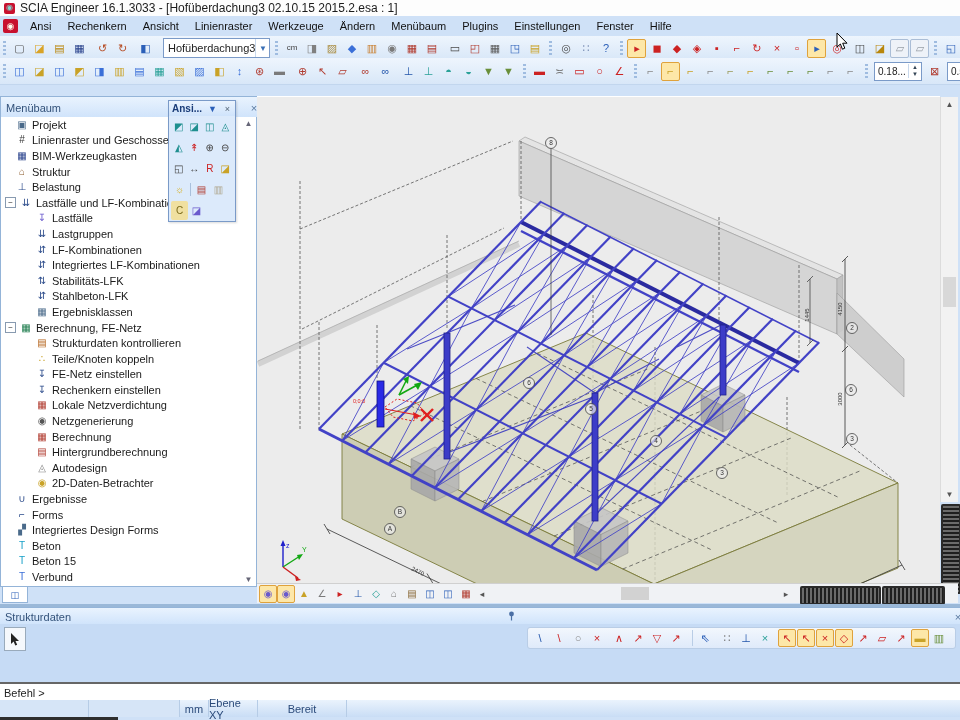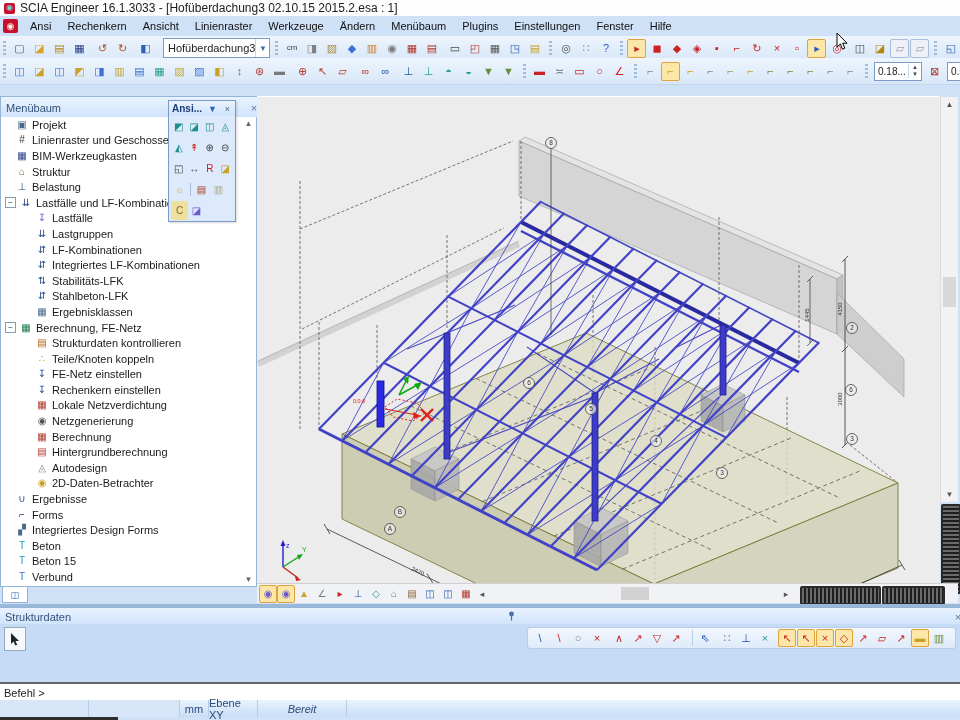--- a/index.html
+++ b/index.html
@@ -709,20 +709,20 @@
 </div>
 <div id="cmd-input">
   <span>Befehl &gt;</span>
 </div>
 
 <div id="statusbar">
     <span class="scell" style="width: 88px; background: rgb(214, 229, 247);"></span>
     <span class="scell" style="width: 90px; background: rgb(214, 229, 247);"></span>
     <span class="scell" style="width: 28px;">mm</span>
     <span class="scell" style="width: 48px;">Ebene XY</span>
-    <span class="scell" style="width: 88px; font-style: italic;">Bereit</span>
+    <span class="scell" style="width: 88px;">Bereit</span>
     <span class="scell" style="flex: 1 1 0%; border-right: none;"></span>
   </div>
 <div id="bottomdark"></div>
 
 <svg id="cursor" width="14" height="18">
   <polygon points="1,0 1,14 4.4,11 6.4,16.2 8.8,15.2 6.7,10.2 11,10.2" fill="#fff" stroke="#000" stroke-width="1"></polygon>
 </svg>
 
 </body></html>

